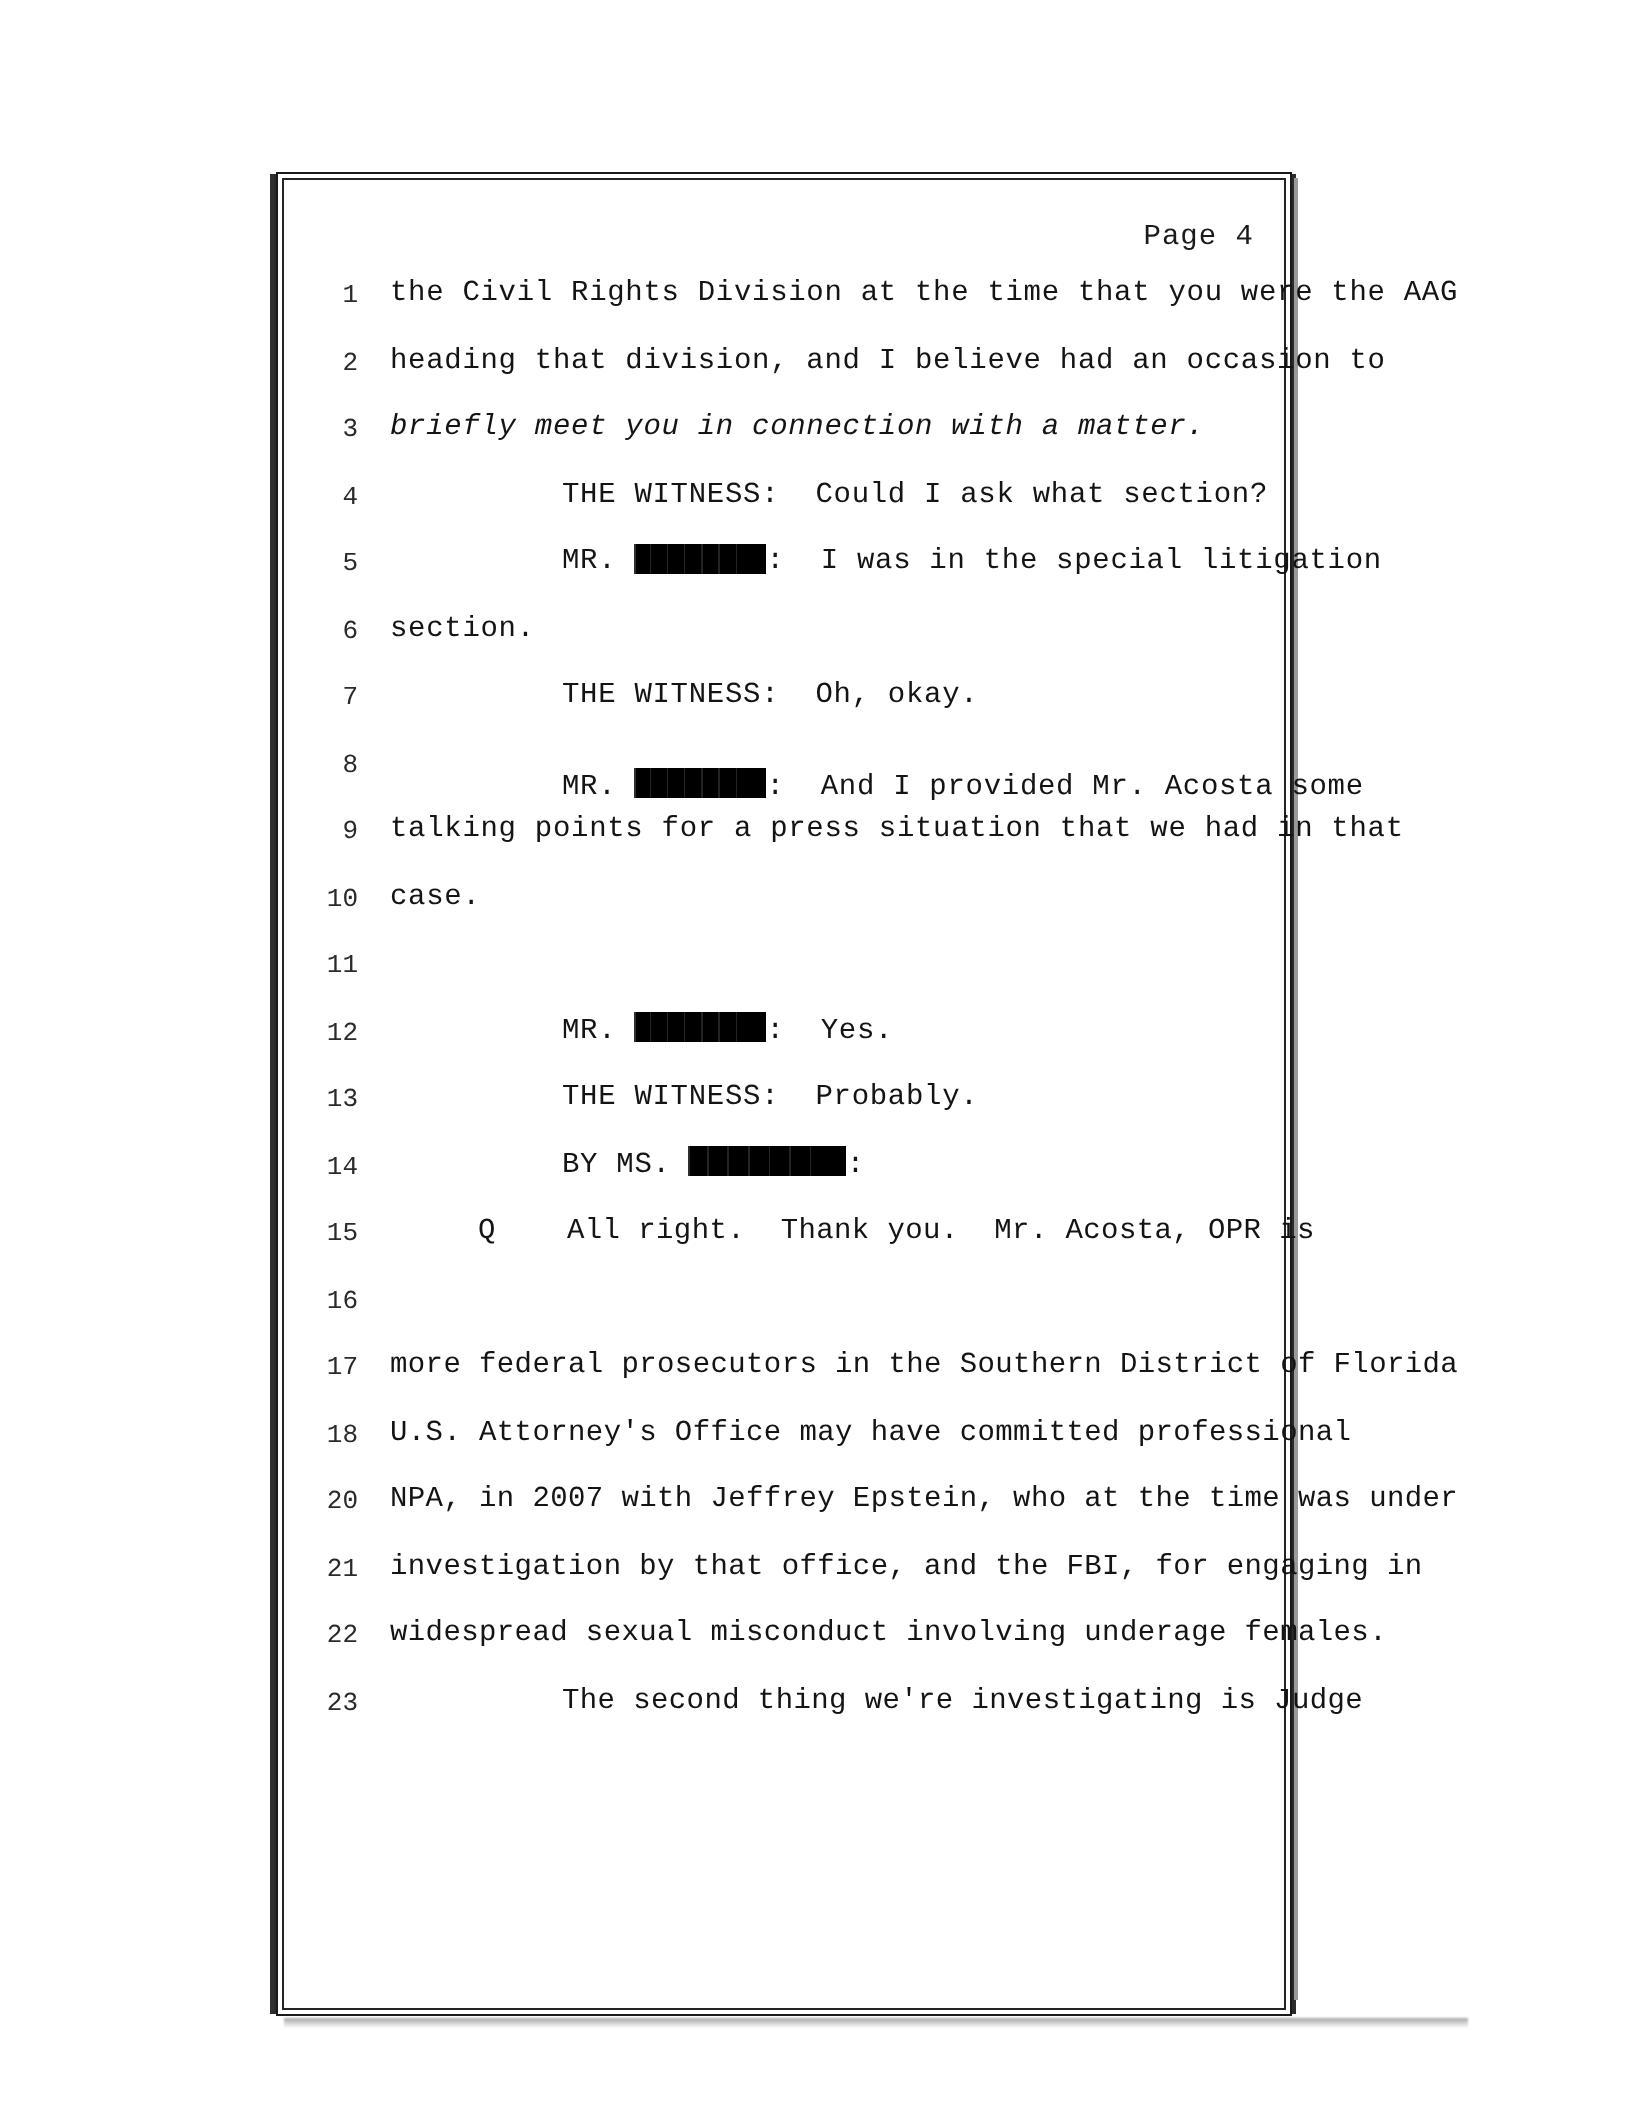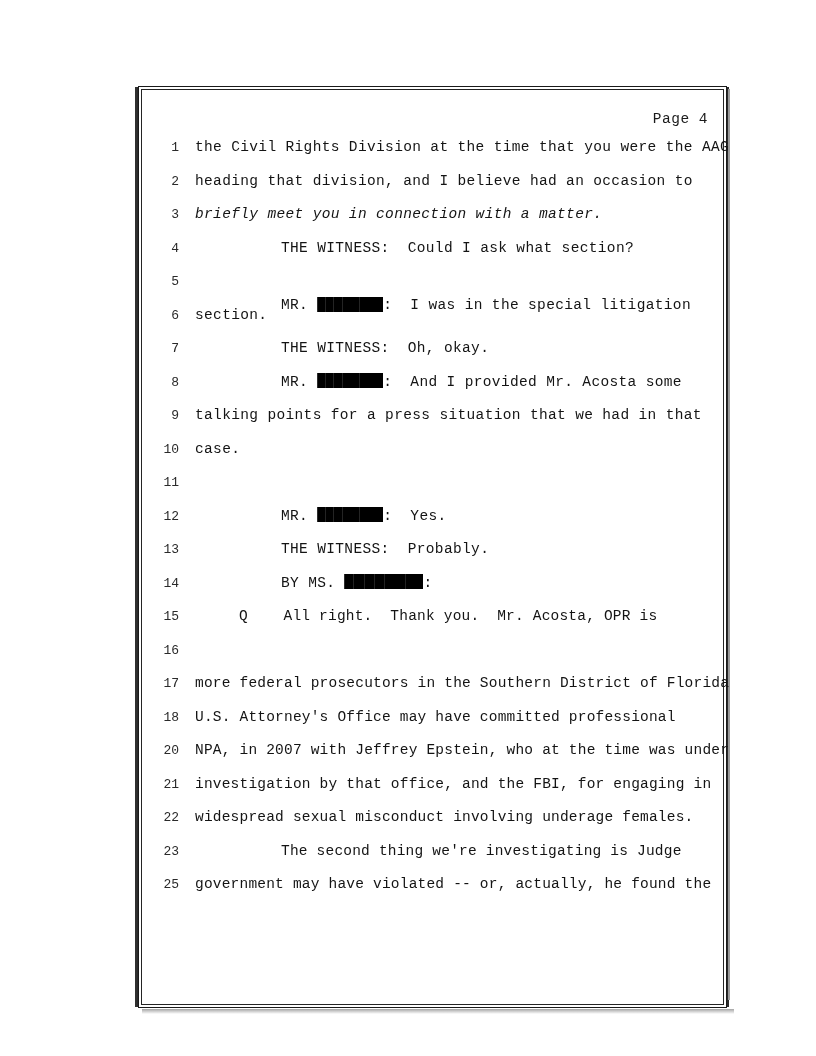--- a/index.html
+++ b/index.html
@@ -13,21 +13,21 @@
     position: relative;
     font-family: "Liberation Mono", "DejaVu Sans Mono", monospace;
     overflow: hidden;
   }
 
   
   #page-frame {
     position: absolute;
     left: 138px;
     top: 86px;
-    width: 589px;
+    width: 508px;
     height: 922px;
     box-sizing: border-box;
     background: #ffffff;
     border: 1px solid #1a1a1a;
     box-shadow: 0 0 0 1px #ffffff inset,
                 -3px 0 0 -1px #2b2b2b,
                 3px 0 0 -1px #2b2b2b;
   }
   
   #page-frame::before {
@@ -138,35 +138,34 @@
   <div id="frame-left-rule"></div>
   <div id="frame-right-rule"></div>
 
   <div id="page-header">Page 4</div>
 
   <div id="lines">
       <div class="tline"><span class="lnum">1</span><span class="ltext" style="left: 56px;">the Civil Rights Division at the time that you were the AAG</span></div>
       <div class="tline"><span class="lnum">2</span><span class="ltext" style="left: 56px;">heading that division, and I believe had an occasion to</span></div>
       <div class="tline"><span class="lnum">3</span><span class="ltext" style="left: 56px; font-style: italic;">briefly meet you in connection with a matter.</span></div>
       <div class="tline"><span class="lnum">4</span><span class="ltext" style="left: 142px;">THE WITNESS:  Could I ask what section?</span></div>
-      <div class="tline"><span class="lnum">5</span><span class="ltext" style="left: 142px; margin-top: 24px;"><span>MR. </span><span class="redaction w-name"></span><span>:  I was in the special litigation</span></span></div>
+      <div class="tline"><span class="lnum">5</span><span class="ltext" style="left: 142px;"><span>MR. </span><span class="redaction w-name"></span><span>:  I was in the special litigation</span></span></div>
       <div class="tline"><span class="lnum">6</span><span class="ltext" style="left: 56px;">section.</span></div>
       <div class="tline"><span class="lnum">7</span><span class="ltext" style="left: 142px;">THE WITNESS:  Oh, okay.</span></div>
-      <div class="tline"><span class="lnum">8</span><span class="ltext" style="left: 142px;"><span>MR. </span><span class="redaction w-name"></span><span>:  And I provided Mr. Acosta some</span></span></div>
+      <div class="tline"><span class="lnum">8</span><span class="ltext" style="left: 142px; margin-top: 12px;"><span>MR. </span><span class="redaction w-name"></span><span>:  And I provided Mr. Acosta some</span></span></div>
       <div class="tline"><span class="lnum">9</span><span class="ltext" style="left: 56px;">talking points for a press situation that we had in that</span></div>
       <div class="tline"><span class="lnum">10</span><span class="ltext" style="left: 56px;">case.</span></div>
       <div class="tline"><span class="lnum">11</span></div>
       <div class="tline"><span class="lnum">12</span><span class="ltext" style="left: 142px;"><span>MR. </span><span class="redaction w-name"></span><span>:  Yes.</span></span></div>
       <div class="tline"><span class="lnum">13</span><span class="ltext" style="left: 142px;">THE WITNESS:  Probably.</span></div>
       <div class="tline"><span class="lnum">14</span><span class="ltext" style="left: 142px;"><span>BY MS. </span><span class="redaction w-name-long"></span><span>:</span></span></div>
       <div class="tline bold"><span class="lnum">15</span><span class="ltext" style="left: 100px;">Q    All right.  Thank you.  Mr. Acosta, OPR is</span></div>
       <div class="tline bold"><span class="lnum">16</span></div>
       <div class="tline bold"><span class="lnum">17</span><span class="ltext" style="left: 56px;">more federal prosecutors in the Southern District of Florida</span></div>
       <div class="tline bold"><span class="lnum">18</span><span class="ltext" style="left: 56px;">U.S. Attorney's Office may have committed professional</span></div>
       <div class="tline bold"><span class="lnum">20</span><span class="ltext" style="left: 56px;">NPA, in 2007 with Jeffrey Epstein, who at the time was under</span></div>
       <div class="tline bold"><span class="lnum">21</span><span class="ltext" style="left: 56px;">investigation by that office, and the FBI, for engaging in</span></div>
       <div class="tline bold"><span class="lnum">22</span><span class="ltext" style="left: 56px;">widespread sexual misconduct involving underage females.</span></div>
       <div class="tline bold"><span class="lnum">23</span><span class="ltext" style="left: 142px;">The second thing we're investigating is Judge</span></div>
-      <div class="tline bold"><span class="lnum">25</span><span class="ltext" style="left: 56px;">government may have violated -- or, actually, he found the</span></div>
     </div>
 </div>
 
 <div id="page-shadow"></div>
 
 </body></html>

